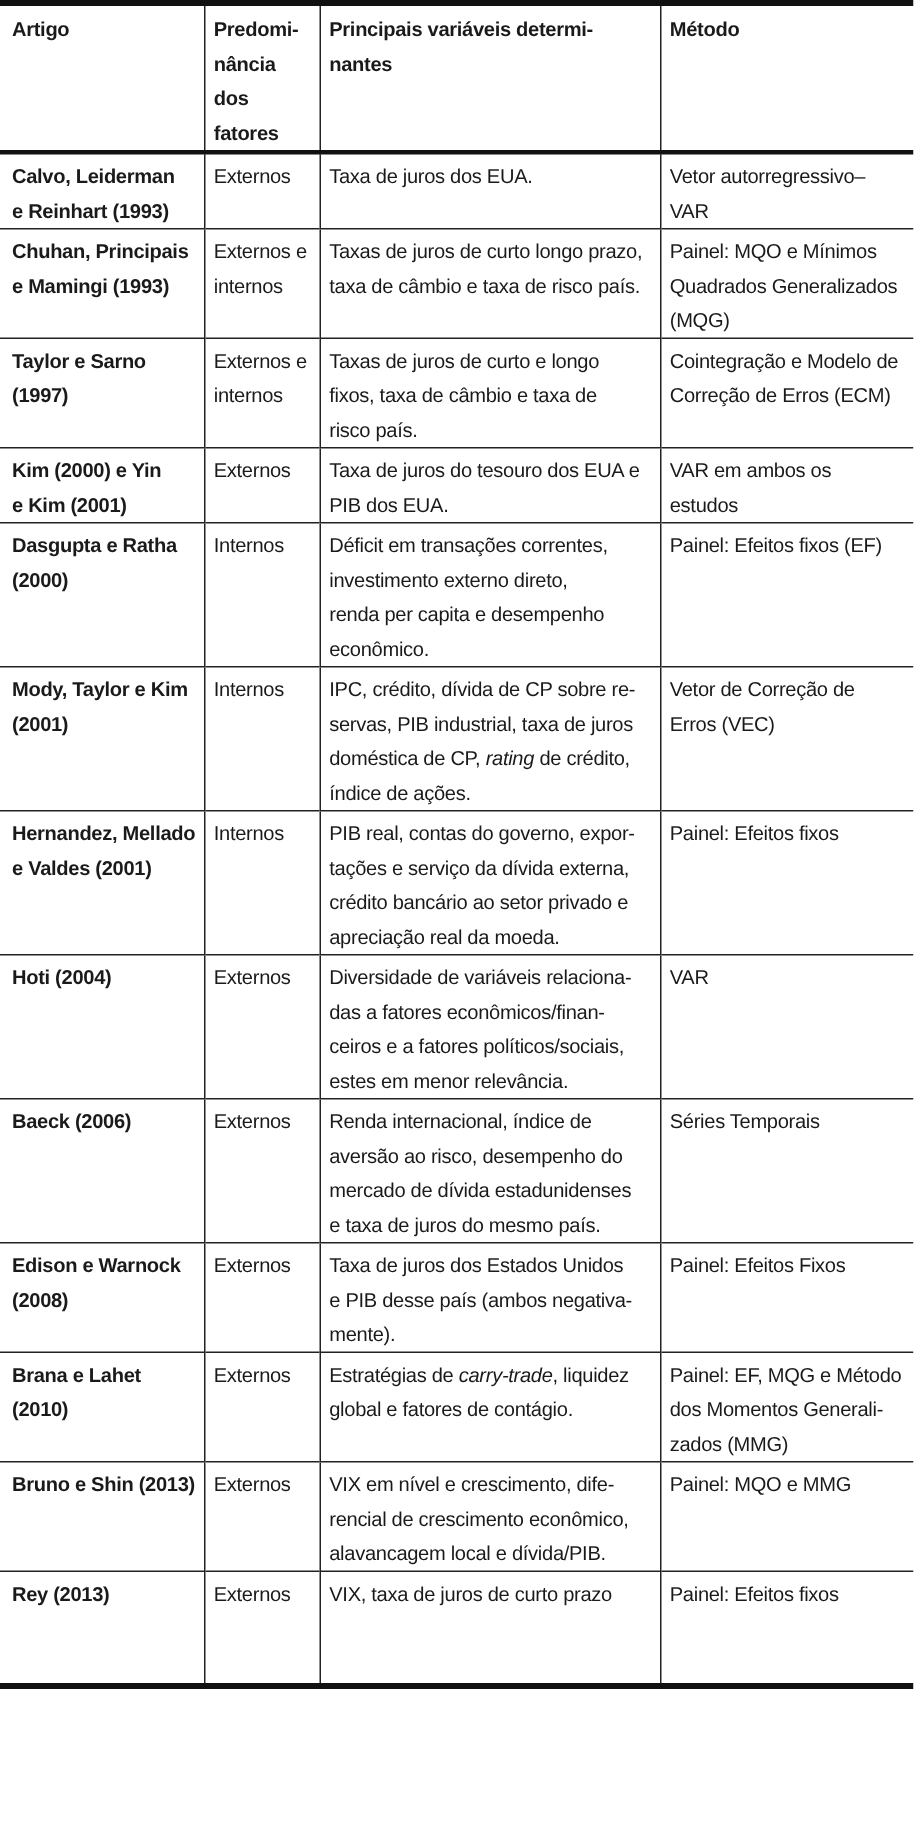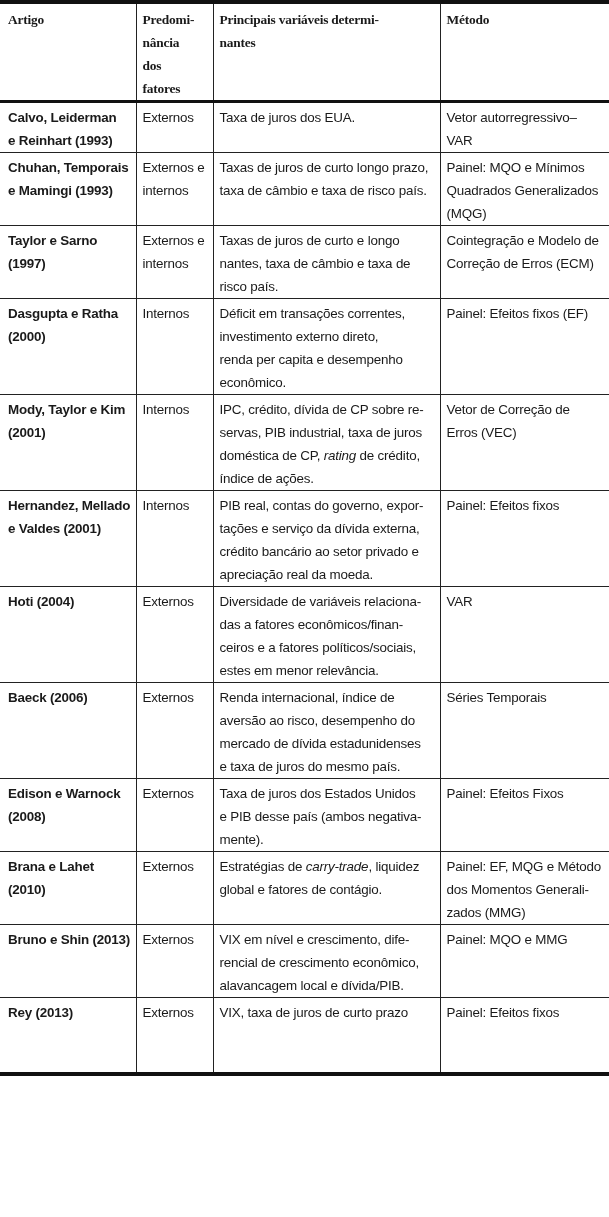--- a/index.html
+++ b/index.html
@@ -25,21 +25,21 @@
     vertical-align: top;
     text-align: left;
     padding: 0 4px 0 6px;
     border-left: 1px solid #222;
   }
   th:first-child, td:first-child { border-left: none; padding-left: 8px; }
   th { font-weight: bold; padding-top: 4px; padding-bottom: 0; }
   td { padding-top: 3px; padding-bottom: 0; }
   td.author { font-weight: bold; }
   .i { font-style: italic; }
-  .hdr-row { height: 88px; font-family: Liberation Serif, serif; }
+  .hdr-row { height: 88px; }
 </style>
 </head>
 <body>
 
 <table>
   <colgroup>
       <col class="c1">
       <col class="c2">
       <col class="c3">
       <col class="c4">
@@ -56,33 +56,39 @@
 
     <tr style="height:50px">
       <td class="author"><span>Calvo, Leiderman</span><br><span>e Reinhart (1993)</span></td>
       <td><span>Externos</span></td>
       <td><span>Taxa de juros dos EUA.</span></td>
       <td><span>Vetor autorregressivo–</span><br><span>VAR</span></td>
     </tr>
 
 
     <tr style="height:69px">
-      <td class="author"><span>Chuhan, Temporais</span><br><span>e Mamingi (1993)</span></td>
+      <td class="author"><span>Chuhan, Principais</span><br><span>e Mamingi (1993)</span></td>
       <td><span>Externos e</span><br><span>internos</span></td>
       <td><span>Taxas de juros de curto longo prazo,</span><br><span>taxa de câmbio e taxa de risco país.</span></td>
       <td><span>Painel: MQO e Mínimos</span><br><span>Quadrados Generalizados</span><br><span>(MQG)</span></td>
     </tr>
 
     <tr style="height:69px">
       <td class="author"><span>Taylor e Sarno</span><br><span>(1997)</span></td>
       <td><span>Externos e</span><br><span>internos</span></td>
-      <td><span>Taxas de juros de curto e longo</span><br><span>nantes, taxa de câmbio e taxa de</span><br><span>risco país.</span></td>
+      <td><span>Taxas de juros de curto e longo</span><br><span>fixos, taxa de câmbio e taxa de</span><br><span>risco país.</span></td>
       <td><span>Cointegração e Modelo de</span><br><span>Correção de Erros (ECM)</span></td>
     </tr>
 
+    <tr style="height:47px">
+      <td class="author"><span>Kim (2000) e Yin</span><br><span>e Kim (2001)</span></td>
+      <td><span>Externos</span></td>
+      <td><span>Taxa de juros do tesouro dos EUA e</span><br><span>PIB dos EUA.</span></td>
+      <td><span>VAR em ambos os</span><br><span>estudos</span></td>
+    </tr>
 
     <tr style="height:92px">
       <td class="author"><span>Dasgupta e Ratha</span><br><span>(2000)</span></td>
       <td><span>Internos</span></td>
       <td><span>Déficit em transações correntes,</span><br><span>investimento externo direto,</span><br><span>renda per capita e desempenho</span><br><span>econômico.</span></td>
       <td><span>Painel: Efeitos fixos (EF)</span></td>
     </tr>
 
     <tr style="height:92px">
       <td class="author"><span>Mody, Taylor e Kim</span><br><span>(2001)</span></td>

